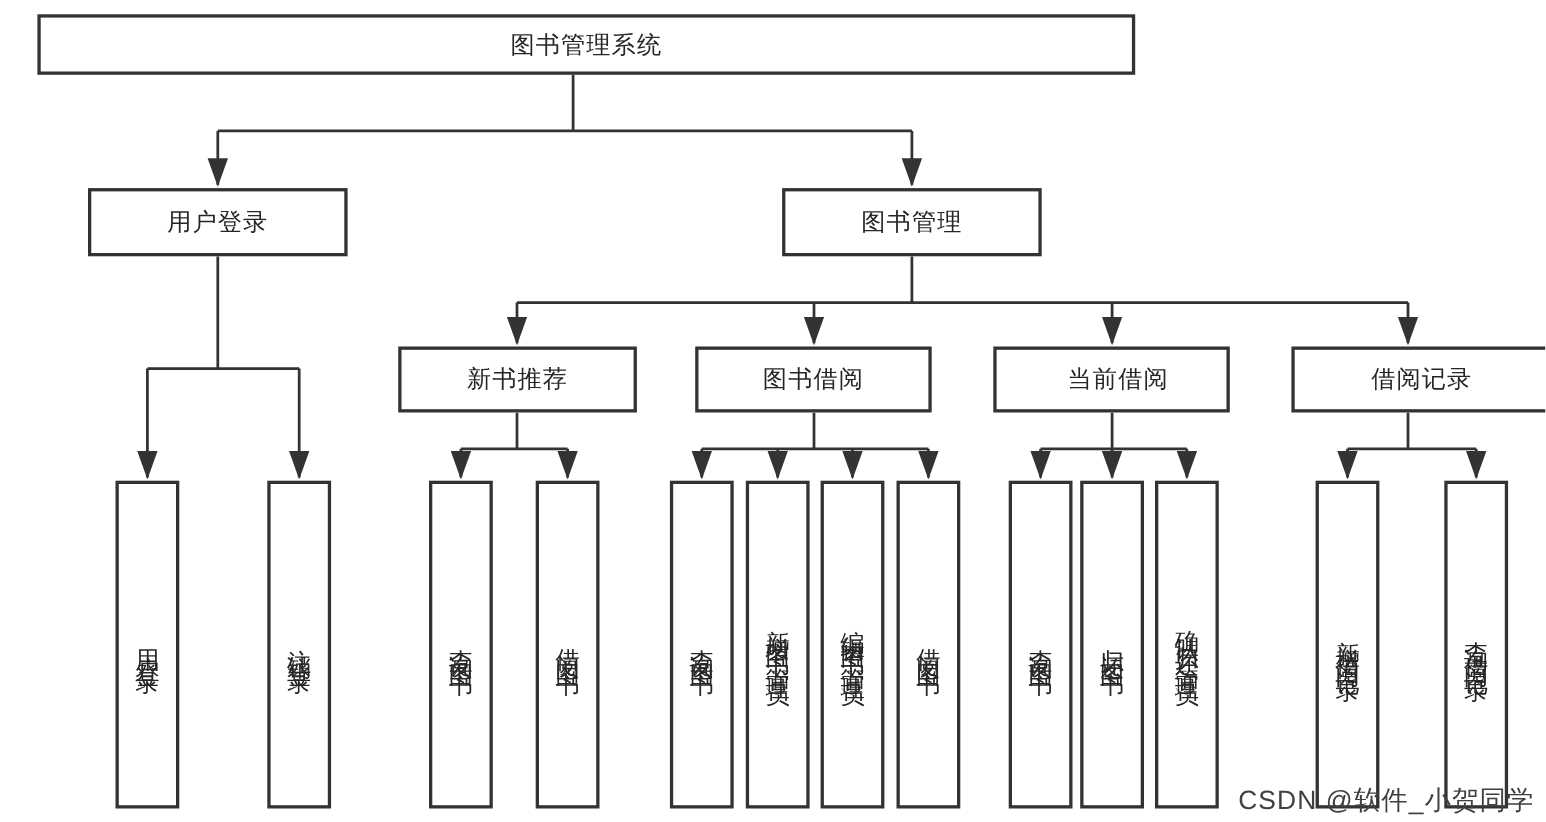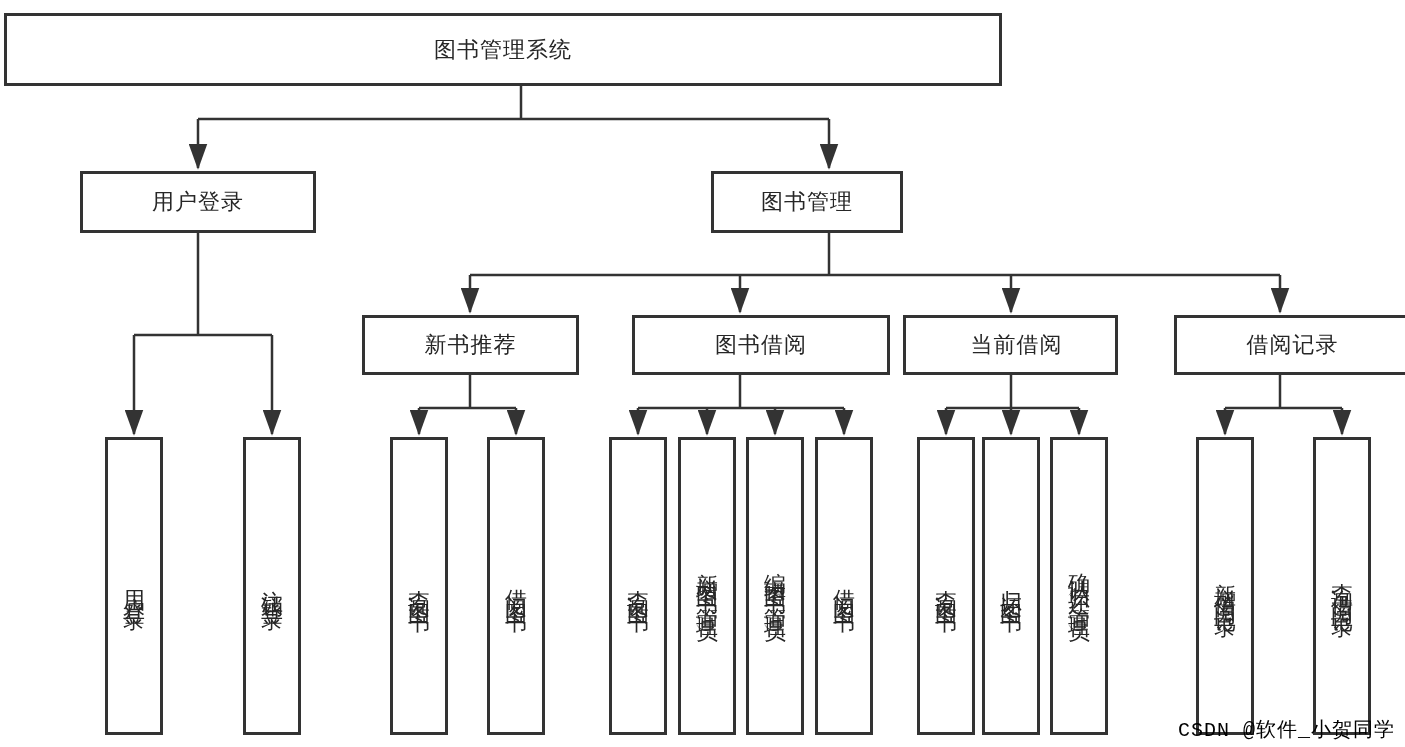--- a/index.html
+++ b/index.html
@@ -38,28 +38,28 @@
     z-index: 2;
   }
   .node.leaf {
     writing-mode: vertical-rl;
     text-orientation: upright;
     letter-spacing: 7px;
     line-height: 1.0;
     padding: 6px 0;
   }
   
-  .n-root  { left: 4px;  top: 13px;  width: 998px; height: 73px; }
+  .n-root  { left: 34px;  top: 13px;  width: 998px; height: 55px; }
   
   .n-l2a   { left: 80px;  top: 171px; width: 236px; height: 62px; }
-  .n-l2b   { left: 711px; top: 171px; width: 192px; height: 62px; }
+  .n-l2b   { left: 711px; top: 171px; width: 236px; height: 62px; }
   
   .n-l3    { top: 315px; height: 60px; }
   .n-l3a   { left: 362px;  width: 217px; }
-  .n-l3b   { left: 632px;  width: 258px; }
+  .n-l3b   { left: 632px;  width: 215px; }
   .n-l3c   { left: 903px;  width: 215px; padding-left: 12px; }
   .n-l3d   { left: 1174px; width: 237px; }
   
   .leaf    { top: 437px; height: 298px; width: 58px; }
   .lf-1a { left: 105px; }
   .lf-1b { left: 243px; }
   .lf-2a { left: 390px; }
   .lf-2b { left: 487px; }
   .lf-3a { left: 609px; }
   .lf-3b { left: 678px; }
@@ -68,26 +68,25 @@
   .lf-4a { left: 917px; }
   .lf-4b { left: 982px; }
   .lf-4c { left: 1050px; }
   .lf-5a { left: 1196px; }
   .lf-5b { left: 1313px; }
 
   .watermark {
     position: absolute;
     right: 10px;
     bottom: 4px;
-    color: #000000;
-    font-size: 20px;
+    color: #404040;
+    font-size: 24px;
     letter-spacing: 1px;
     z-index: 3;
     white-space: nowrap;
-    font-family: Liberation Mono, monospace;
   }
 </style>
 </head>
 <body>
 
 <div class="canvas">
 
   <svg class="connectors" viewBox="0 0 1405 747" xmlns="http://www.w3.org/2000/svg" aria-hidden="true">
     <defs>
       <marker id="arrow" markerUnits="userSpaceOnUse" viewBox="0 0 14 10" markerWidth="26" markerHeight="19" refX="13" refY="5" orient="auto">

